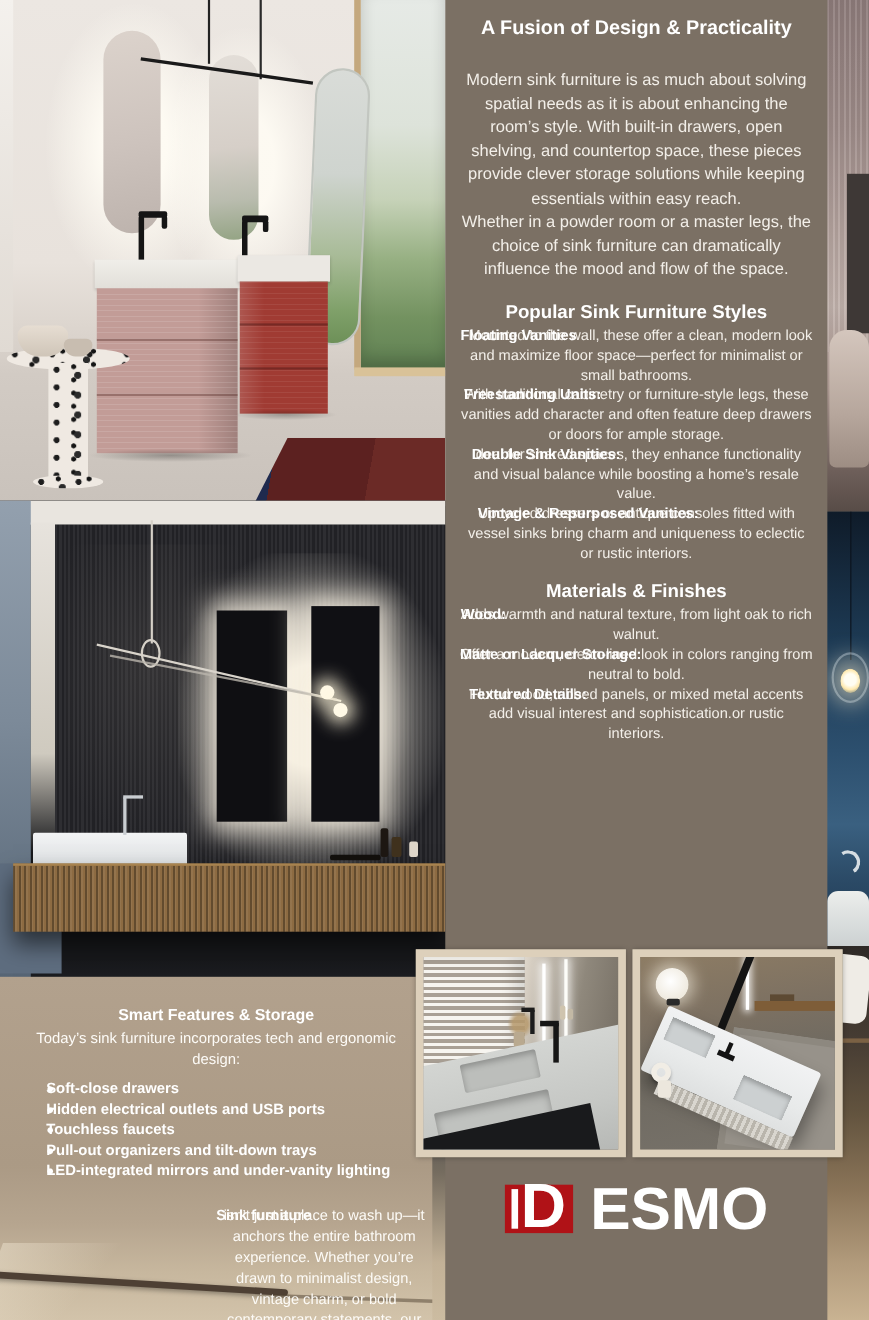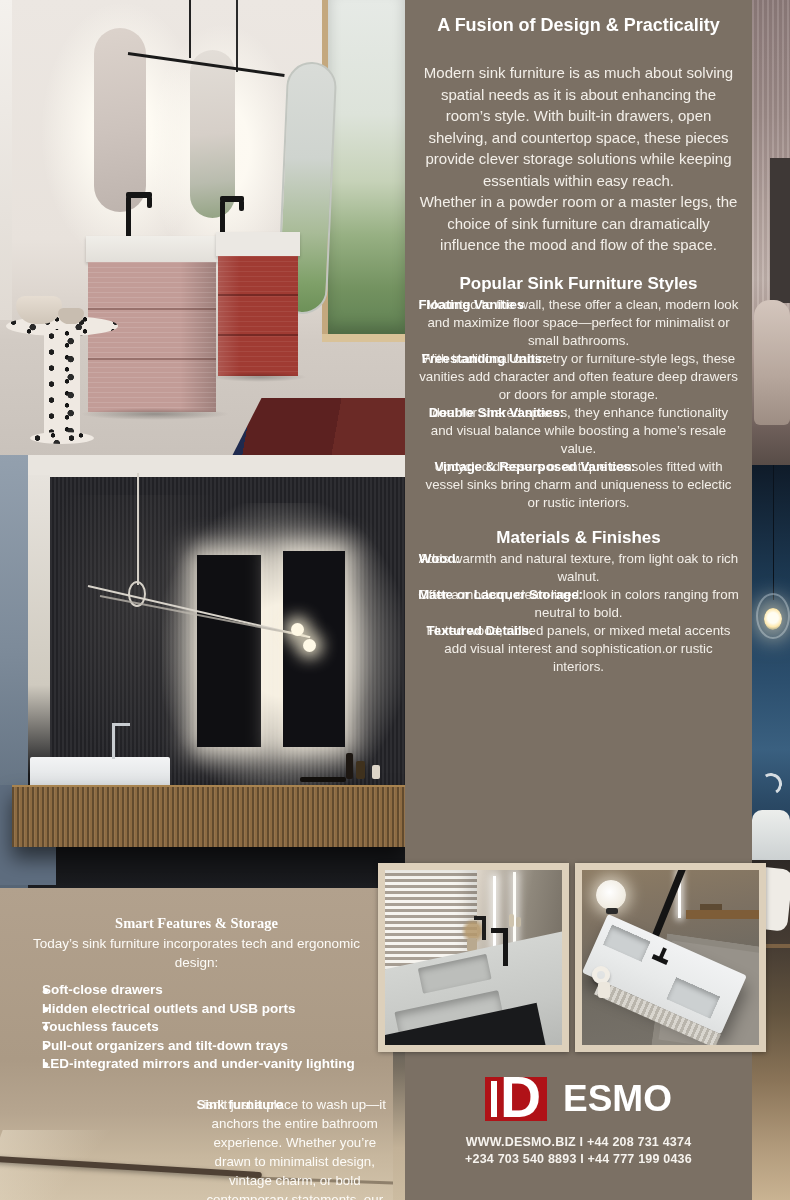--- a/index.html
+++ b/index.html
@@ -145,37 +145,37 @@
   .rp-list b,.m-intro b{color:#fff;}
   .m-intro{margin:2px 13px 0;font-size:13.3px;line-height:18px;}
 
   
   .brand{left:0;top:1076px;width:100%;}
   .logo-row{position:static;display:flex;justify-content:center;align-items:center;height:46px;}
   .logo-dbox{position:relative;width:62px;height:44px;background:var(--brand_red);flex:0 0 auto;}
   .logo-bar{left:6px;top:4px;width:6px;height:36px;background:#fff;}
   .logo-d{left:15px;top:50%;transform:translateY(-53%);font-size:57px;font-weight:bold;color:#fff;
     line-height:57px;letter-spacing:0;}
-  .logo-rest{position:static;margin-left:16px;font-size:37px;line-height:44px;font-weight:bold;color:#fff;
+  .logo-rest{position:static;margin-left:16px;font-size:55px;line-height:44px;font-weight:bold;color:#fff;
     letter-spacing:0;transform:scaleY(.98);}
   .contacts{position:static;margin-top:12px;font-size:12.5px;line-height:17px;font-weight:bold;
     color:#f6f3ee;letter-spacing:.2px;}
   .contacts div{position:static;}
 
   
   .panelB{left:0;top:888px;width:393px;height:312px;z-index:3;color:#fdfbf7;overflow:hidden;
     background:linear-gradient(180deg,#b2a18d 0%,#ab9a85 55%,#b6a58f 72%,#c7b79e 86%,#d2c3aa 100%);}
   .sp-fold{left:-10px;top:242px;width:150px;height:70px;transform:skewX(-20deg);
     background:linear-gradient(115deg,rgba(238,228,208,.5),rgba(238,228,208,0) 60%);}
   .sp-streak{left:-6px;top:276px;width:268px;height:6px;background:#4e4034;border-radius:4px;
     transform:rotate(3.5deg);box-shadow:0 2px 5px rgba(0,0,0,.35);}
   .sp-streak2{left:248px;top:291px;width:150px;height:3px;background:rgba(80,65,50,.5);
     border-radius:2px;transform:rotate(2deg);}
   .panelB h3,.panelB p,.panelB .sp-bullets{position:static;}
-  .sp-title{margin:26px 0 0;font-size:14.5px;line-height:19px;font-weight:bold;color:#fff;text-align:center;font-family:Liberation Serif, serif;}
+  .sp-title{margin:26px 0 0;font-size:14.5px;line-height:19px;font-weight:bold;color:#fff;text-align:center;}
   .sp-sub{margin:2px 30px 0;font-size:13.5px;line-height:18.5px;text-align:center;}
   .sp-bullets{margin:9px 0 0 42px;text-align:left;}
   .sp-row{position:static;display:flex;gap:10px;align-items:flex-start;
     font-size:13.5px;line-height:18.5px;font-weight:bold;color:#fff;}
   .sp-dot{position:static;font-size:12px;line-height:18.5px;}
   .closing{margin:21px 16px 0;font-size:13.3px;line-height:19px;text-align:center;}
   .closing b{color:#fff;}
 
   
   .frame{top:863px;width:191px;height:189px;border:7px solid var(--frame_border);
@@ -341,24 +341,20 @@
       </div>
 
     <div class="brand">
       <div class="logo-row">
         <span class="logo-dbox">
           <span class="logo-bar"></span>
           <span class="logo-d">D</span>
         </span>
         <span class="logo-rest">ESMO</span>
       </div>
-      <div class="contacts">
-        <div>WWW.DESMO.BIZ  I +44 208  731 4374</div>
-        <div>+234 703 540 8893  I +44 777  199 0436</div>
-      </div>
     </div>
   </div>
 
   <div class="panelB">
     <div class="sp-fold"></div>
     <div class="sp-streak"></div>
     <div class="sp-streak2"></div>
     <h3 class="sp-title">Smart Features &amp; Storage</h3>
     <p class="sp-sub">Today’s sink furniture incorporates tech and ergonomic design:</p>
     <div class="sp-bullets">

